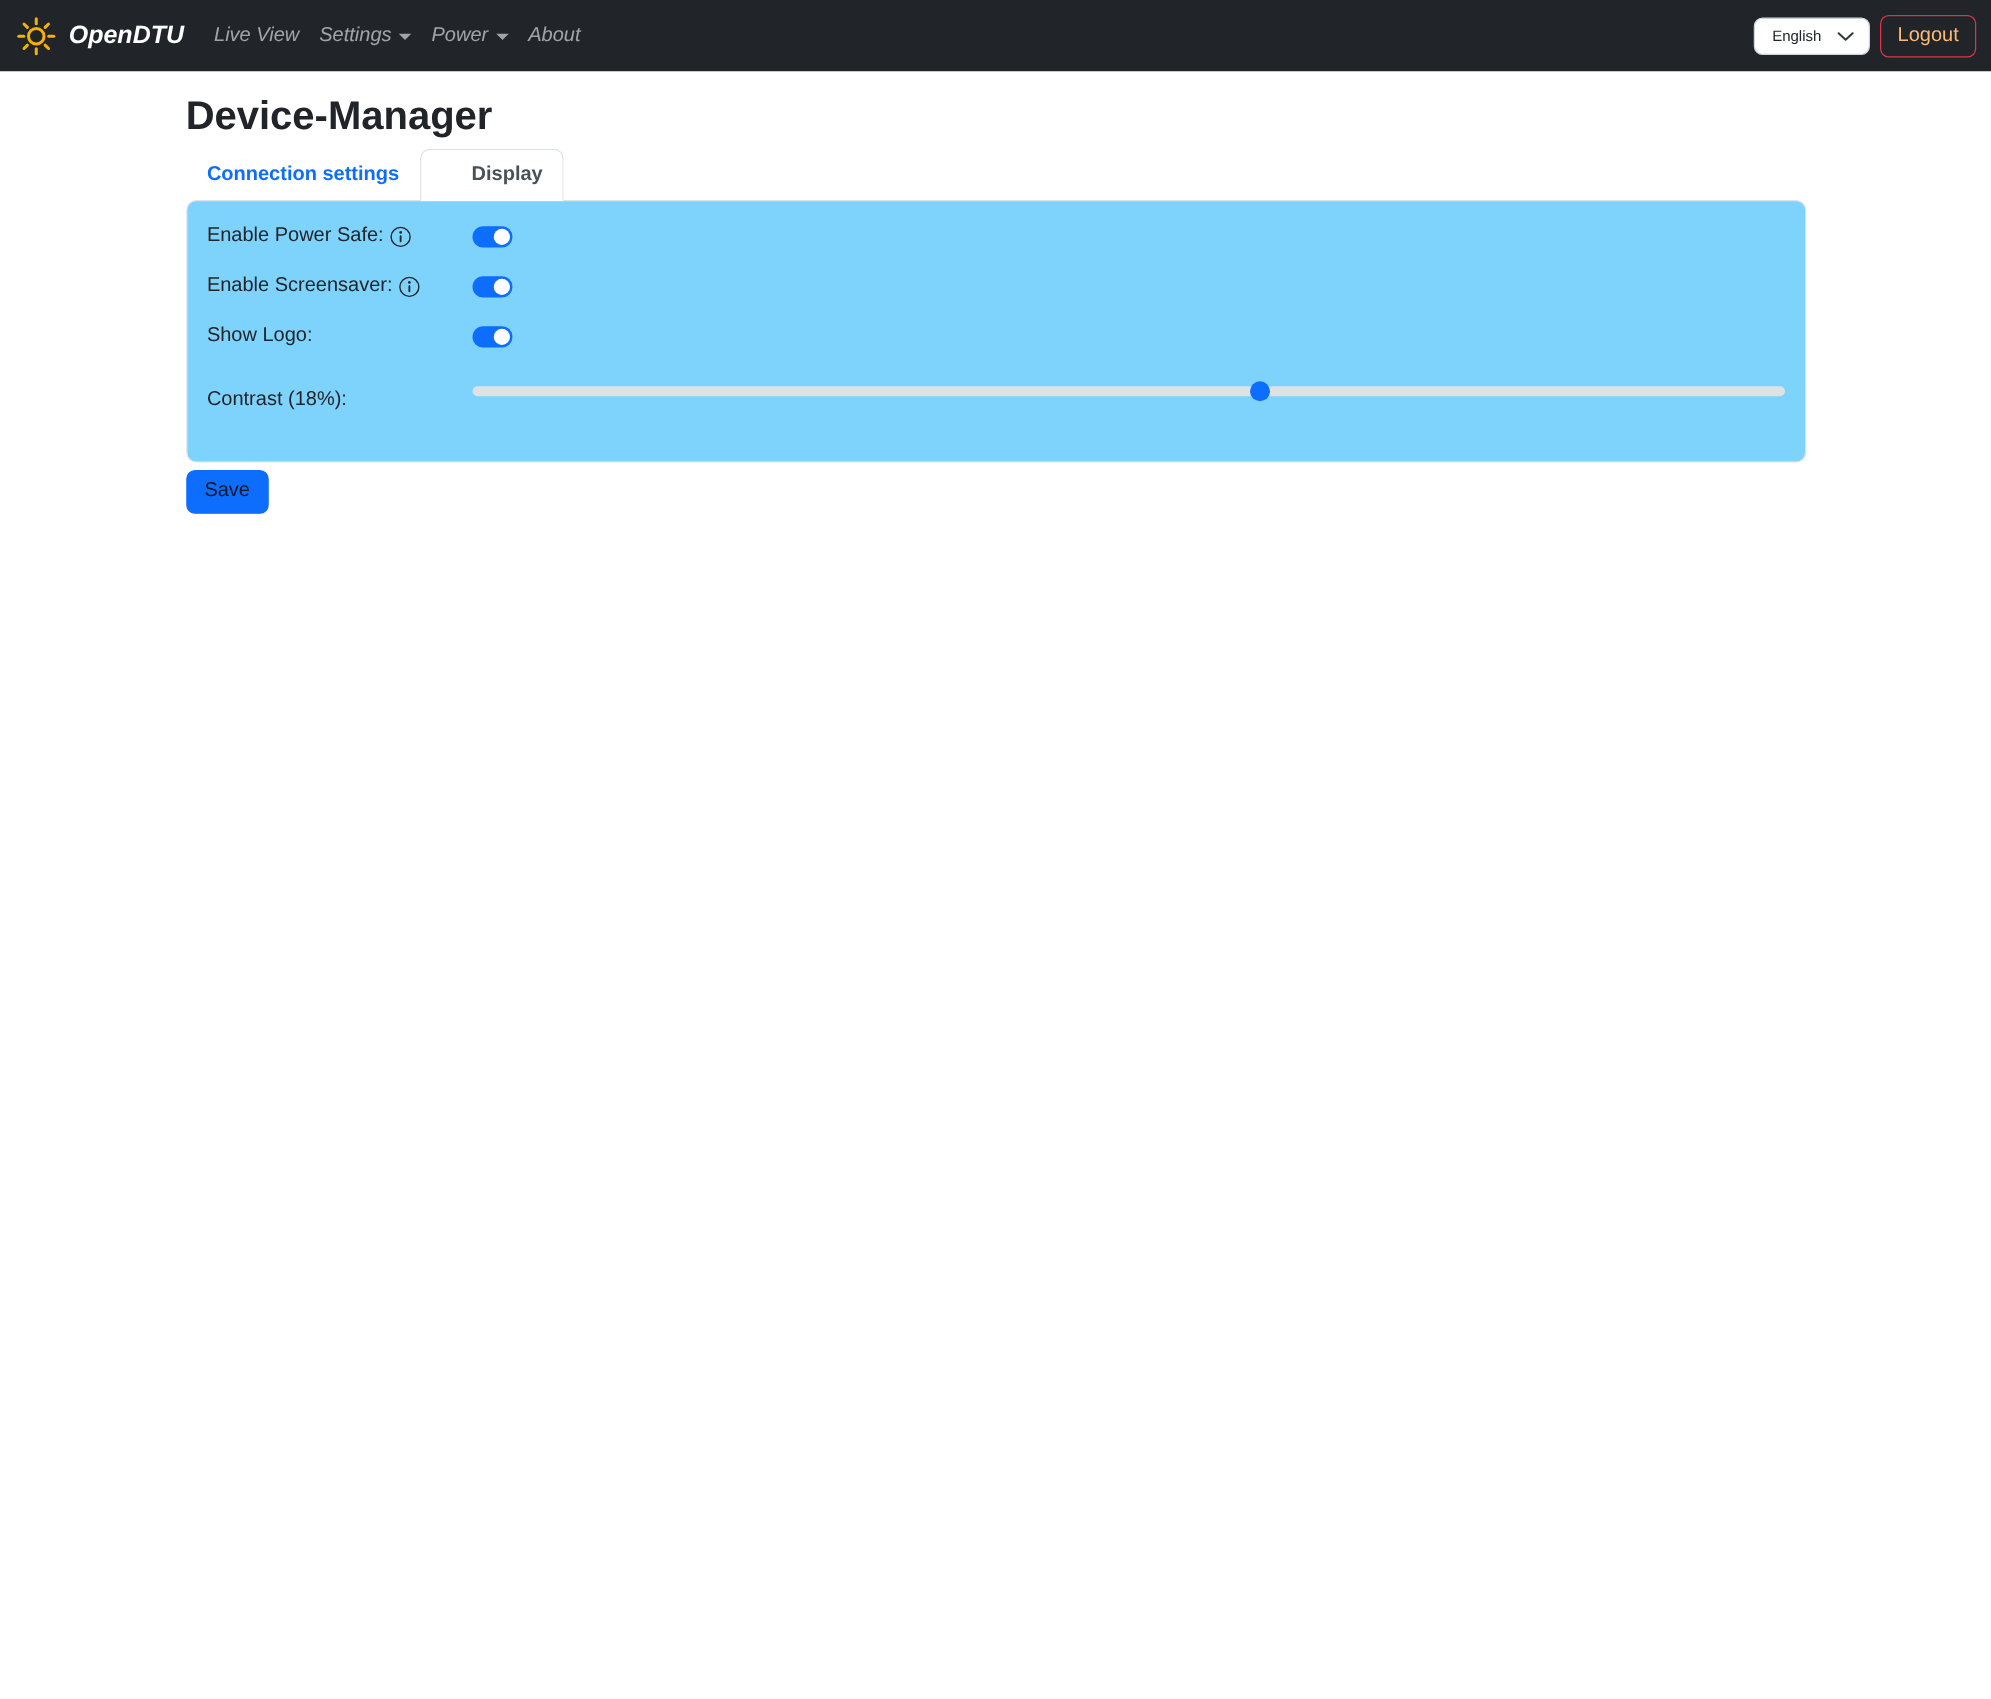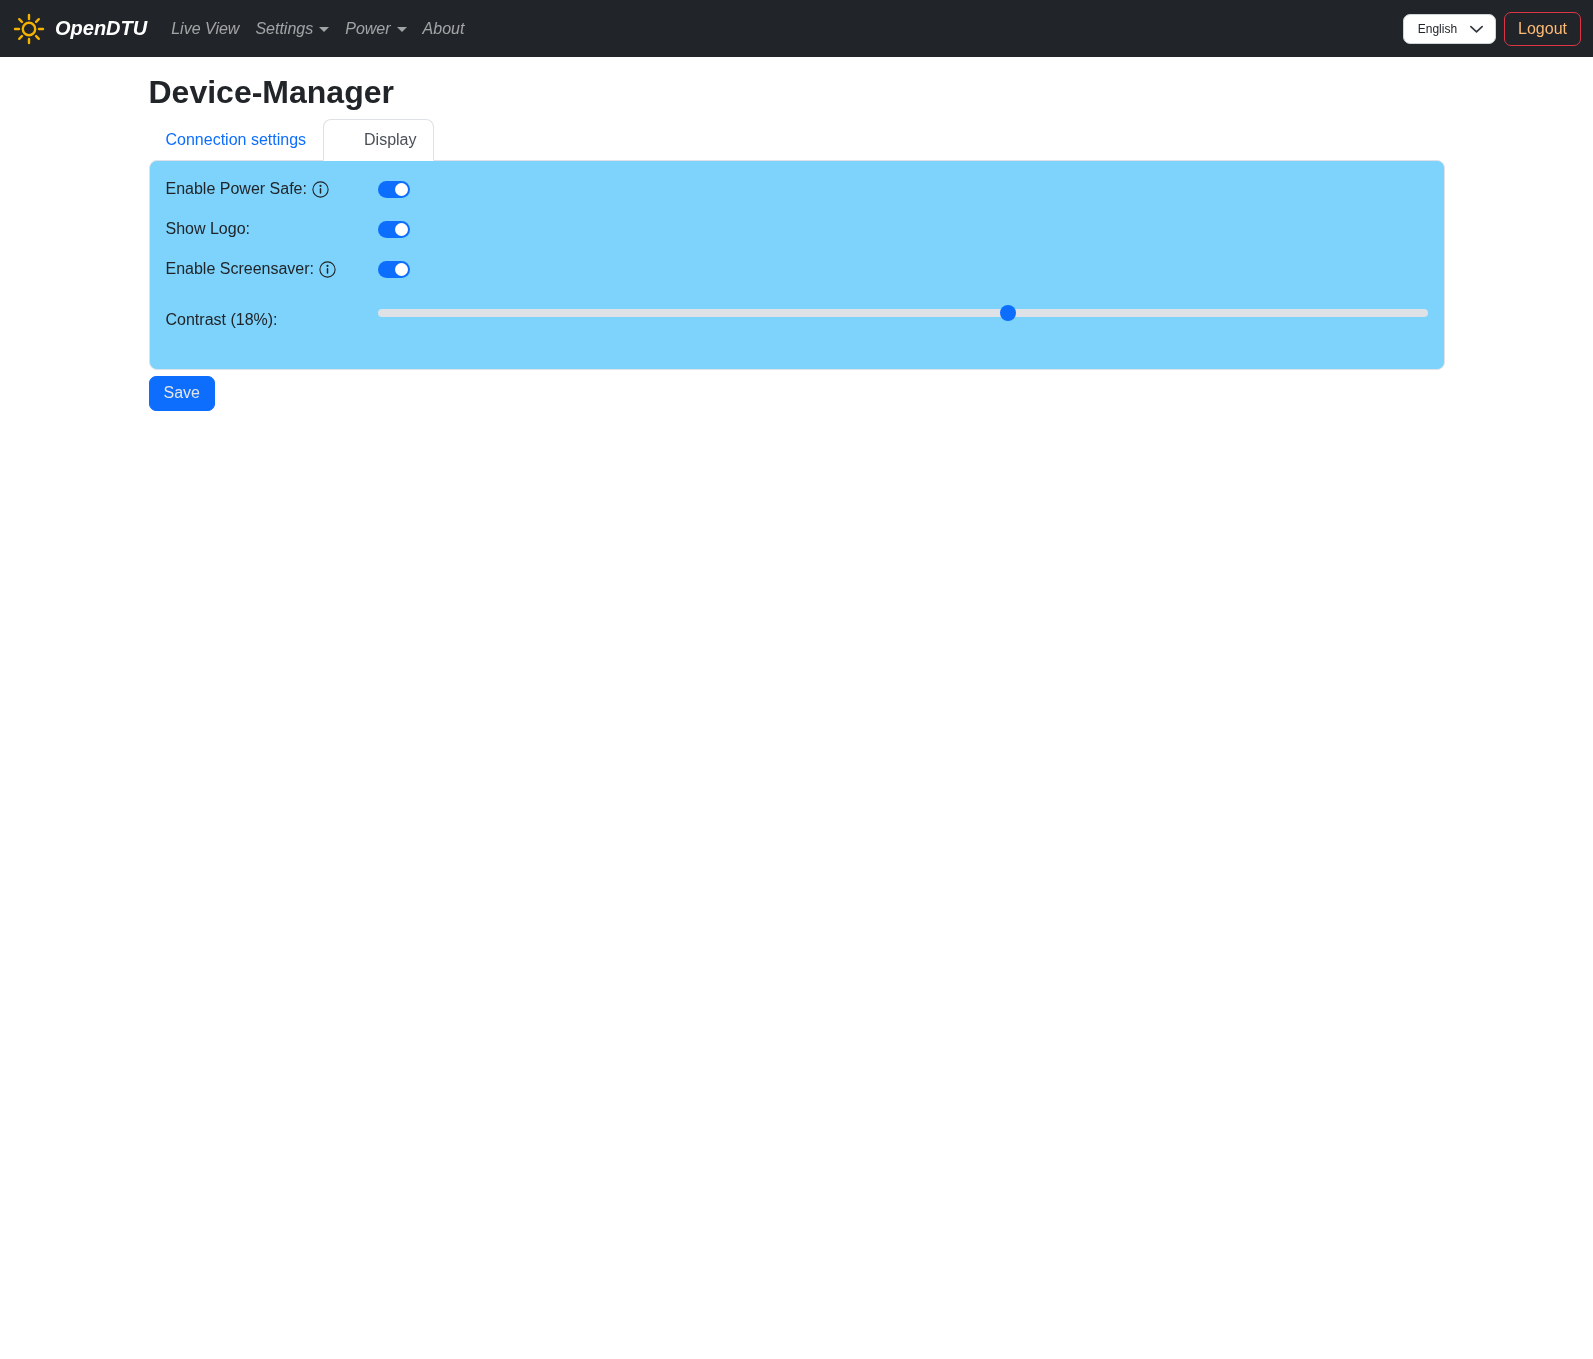--- a/index.html
+++ b/index.html
@@ -85,20 +85,21 @@
     font-weight: 700;
     color: #212529;
   }
 
   
   .tabs {
     display: flex;
     margin-bottom: -1px;
     position: relative;
     z-index: 2;
+    font-weight: bold;
   }
   .tab {
     font-size: 16px;
     line-height: 1.5;
     padding: 8px 16px;
     text-decoration: none;
     border: 1px solid transparent;
     border-radius: 8px 8px 0 0;
     cursor: pointer;
   }
@@ -184,21 +185,21 @@
     width: 16px; height: 16px;
     border-radius: 50%;
     background: #0d6efd;
     transform: translate(-50%, -50%);
   }
 
   
   .save-btn {
     margin-top: 6px;
     background: #0d6efd;
-    color: #e5e5e5;
+    color: #0f172a;
     border: 1px solid #0d6efd;
     border-radius: 7px;
     font-size: 16px;
     font-family: inherit;
     line-height: 1.4;
     padding: 5px 14px;
     cursor: pointer;
   }
 </style>
 </head>
@@ -275,47 +276,47 @@
       </div>
       <div class="ctrl-col">
         <span class="toggle" style="background: rgb(13, 110, 253);">
             <span class="knob"></span>
           </span>
       </div>
     </div>
 
     <div class="form-row">
       <div class="label-col">
-        <span>Show Logo:</span>
-      </div>
-      <div class="ctrl-col">
-        <span class="toggle" style="background: rgb(13, 110, 253);">
-            <span class="knob"></span>
-          </span>
-      </div>
-    </div>
-
-    <div class="form-row">
-      <div class="label-col">
         <span>Enable Screensaver:</span>
         <span class="info-icon">
           <svg viewBox="0 0 17 17" width="17" height="17">
             <circle cx="8.5" cy="8.5" r="7.6" stroke="#212529" stroke-width="1.1" fill="none"></circle>
             <circle cx="8.5" cy="4.9" r="1.05" fill="#212529"></circle>
             <rect x="7.75" y="7.1" width="1.5" height="5.6" rx="0.7" fill="#212529"></rect>
           </svg>
         </span>
       </div>
       <div class="ctrl-col">
         <span class="toggle" style="background: rgb(13, 110, 253);">
             <span class="knob"></span>
           </span>
       </div>
     </div>
 
+    <div class="form-row">
+      <div class="label-col">
+        <span>Show Logo:</span>
+      </div>
+      <div class="ctrl-col">
+        <span class="toggle" style="background: rgb(13, 110, 253);">
+            <span class="knob"></span>
+          </span>
+      </div>
+    </div>
+
     <div class="form-row slider-row">
       <div class="label-col">
         <span>Contrast (18%):</span>
       </div>
       <div class="ctrl-col">
         <div class="range">
           <div class="range-track"></div>
           <div class="range-thumb" style="left: 60%;"></div>
         </div>
       </div>

